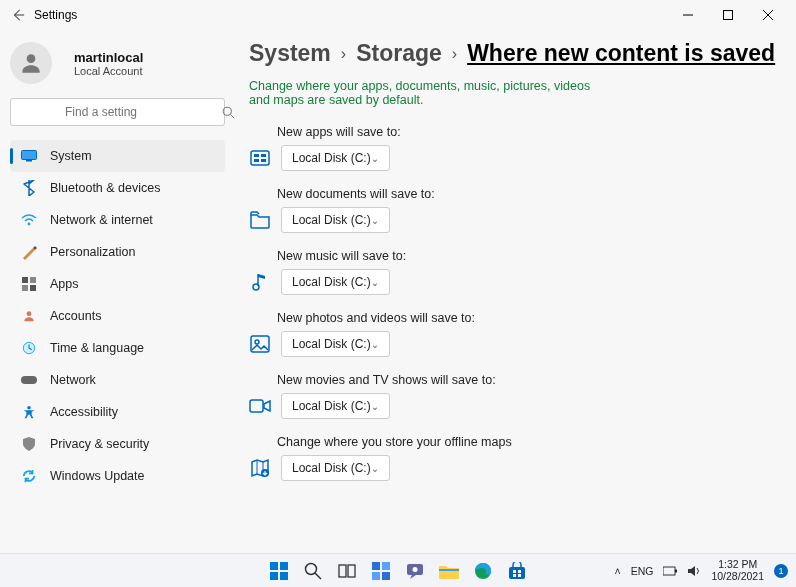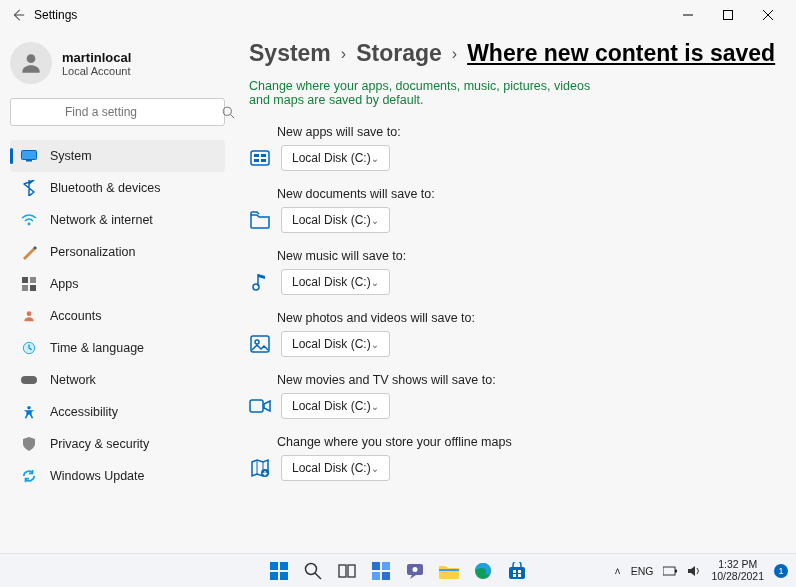--- a/index.html
+++ b/index.html
@@ -13,21 +13,21 @@
   .titlebar .winctrls div { width:40px; height:30px; display:flex; align-items:center; justify-content:center; color:#000; cursor:pointer; }
 
   
   .app { display:flex; height: calc(100% - 30px - 34px); }
 
   
   .sidebar { width: 235px; padding: 8px 10px; }
   .profile { display:flex; align-items:center; margin: 4px 0 14px 0; }
   .avatar { width: 42px; height:42px; border-radius:50%; background:#e4e4e4; display:flex; align-items:center; justify-content:center; }
   .avatar svg { width:26px; height:26px; fill:#777; }
-  .profile .names { margin-left:10px; }
+  .profile .names { margin-left:22px; }
   .profile .names .n1 { font-size:13px; font-weight:600; color:#111; }
   .profile .names .n2 { font-size:11px; color:#444; }
 
   .search { display:flex; align-items:center; background:#fff; border:1px solid #ccc; border-radius:3px; height:28px; padding:0 8px; margin-bottom:14px; }
   .search input { border:none; outline:none; flex:1; font-size:12px; background:transparent;margin-left:44px; }
   .search .sicon { color:#555; }
 
   .nav { display:flex; flex-direction:column; }
   .nav-item { display:flex; align-items:center; height:32px; padding:0 10px; border-radius:4px; cursor:pointer; position:relative; font-size:12.5px; color:#222; }
   .nav-item .nicon { width:18px; height:18px; margin-right:12px; display:flex; align-items:center; justify-content:center; }

